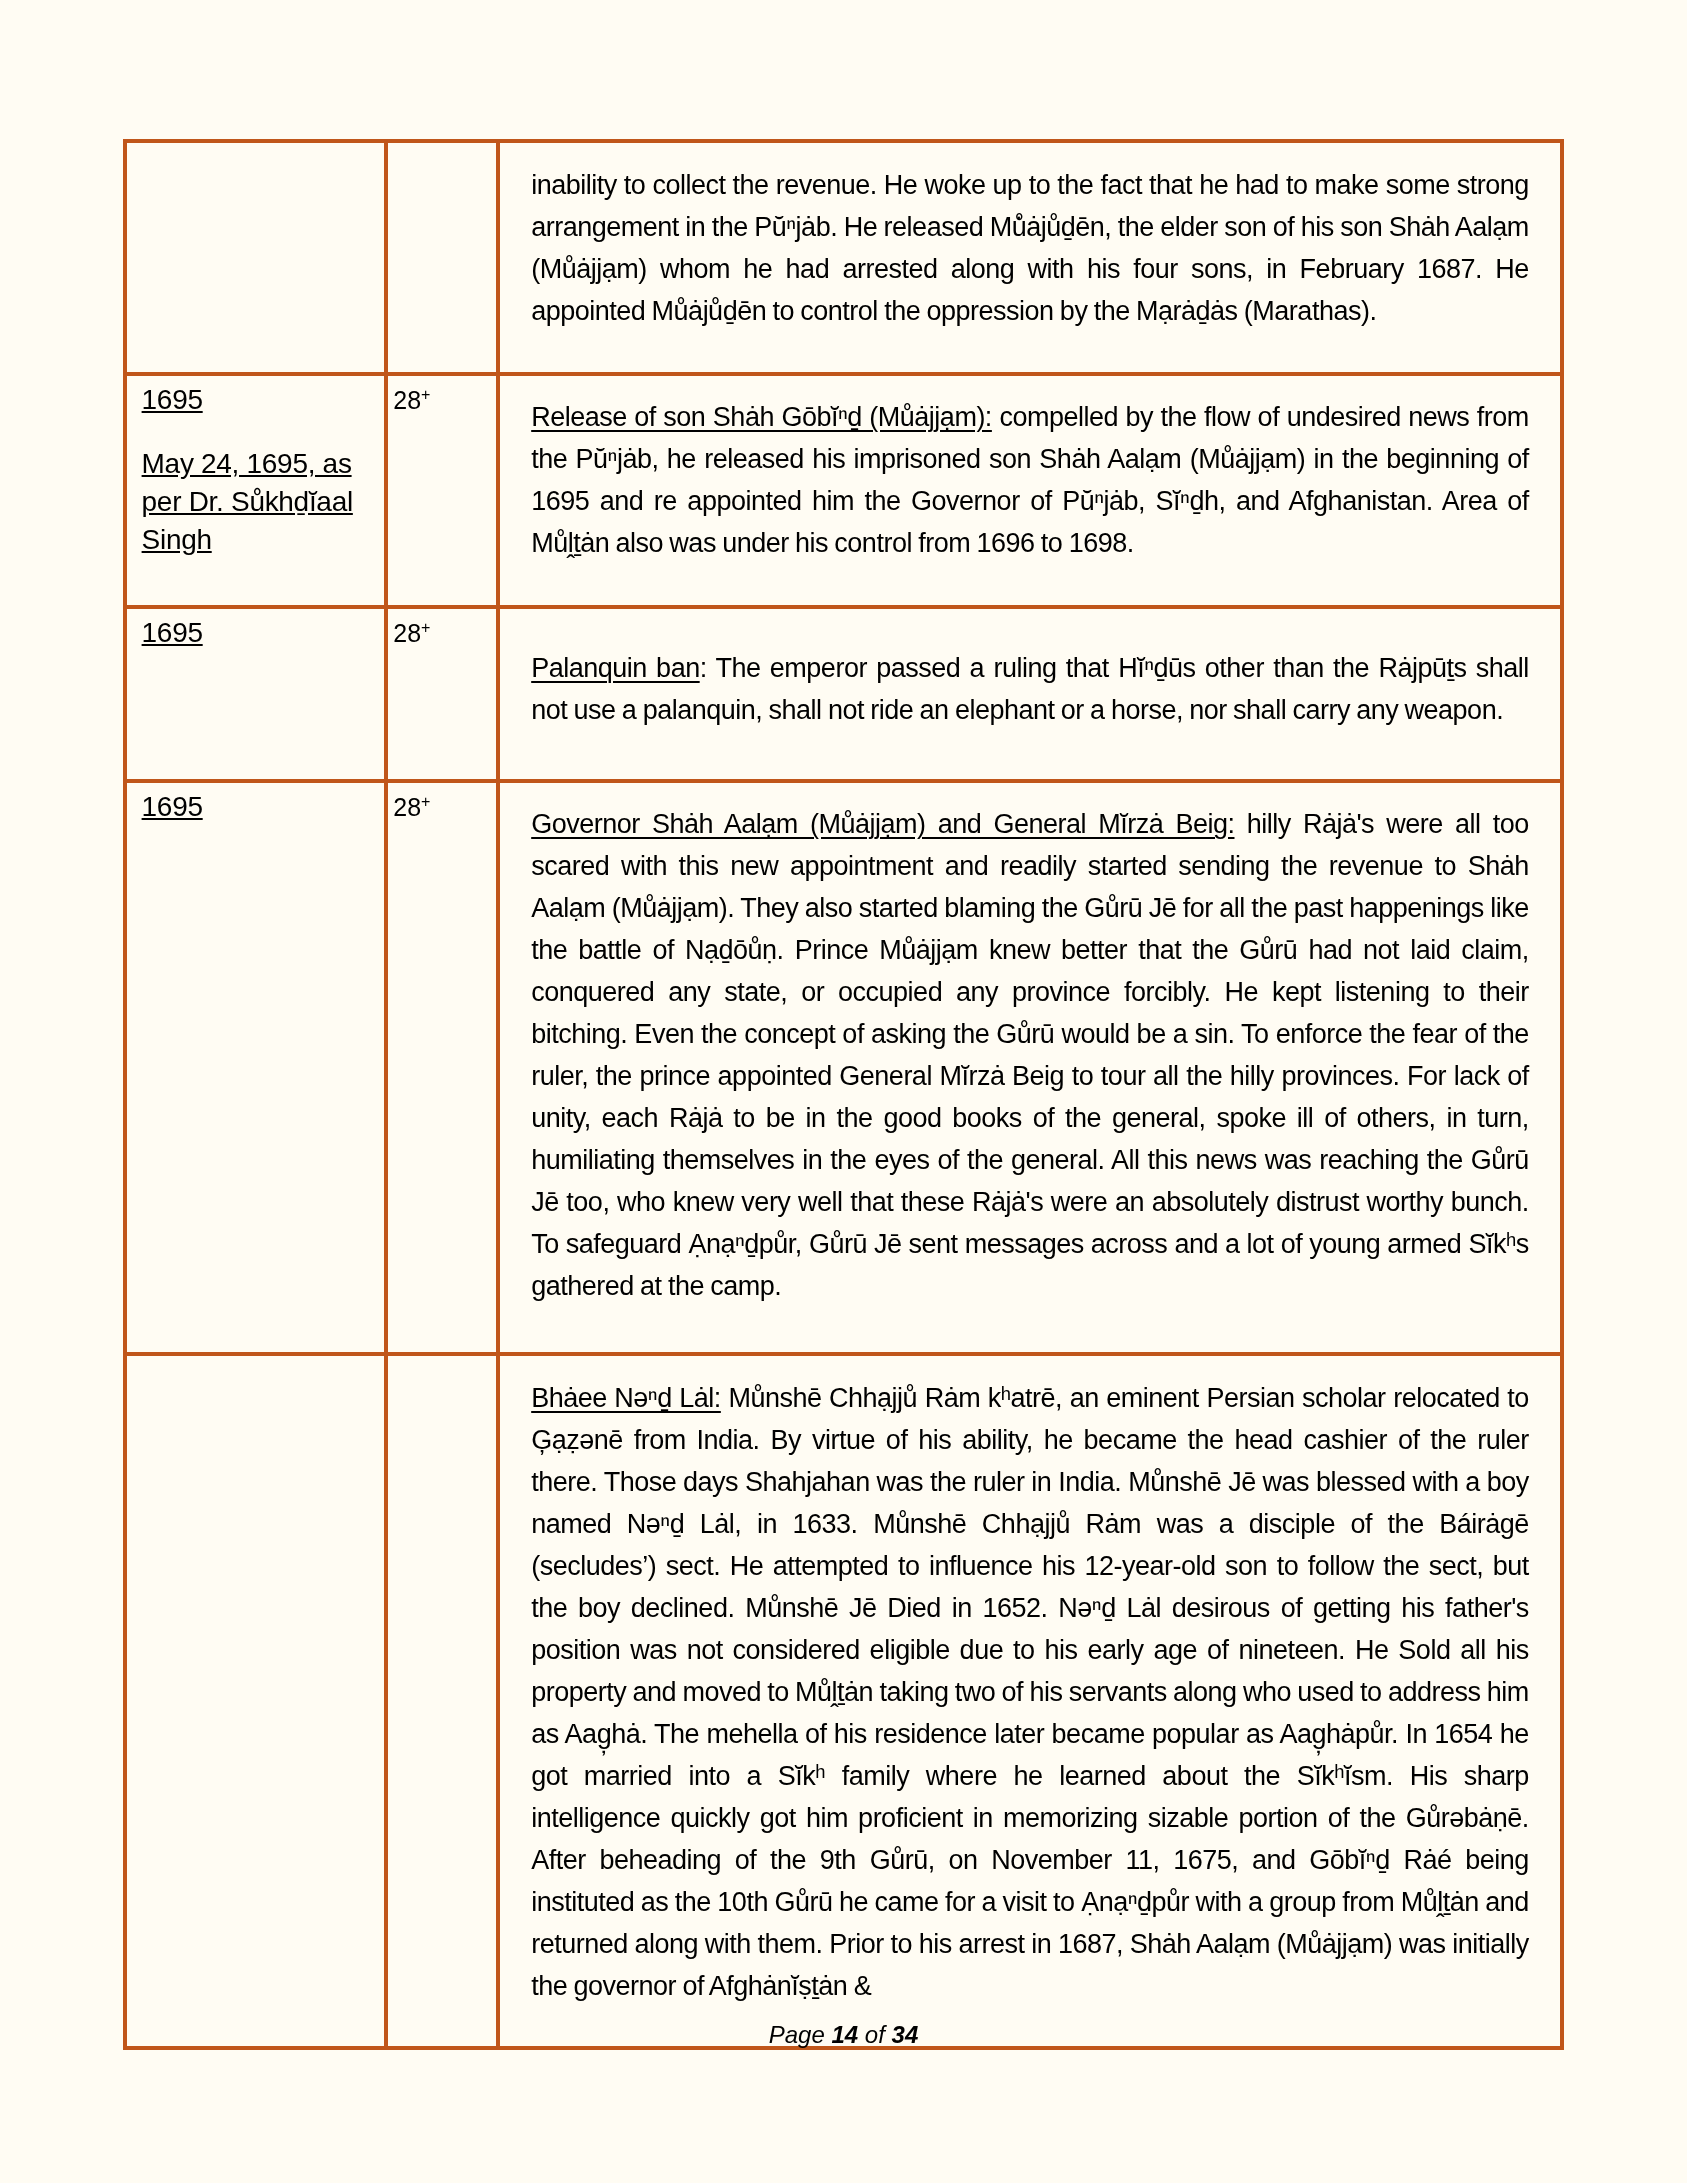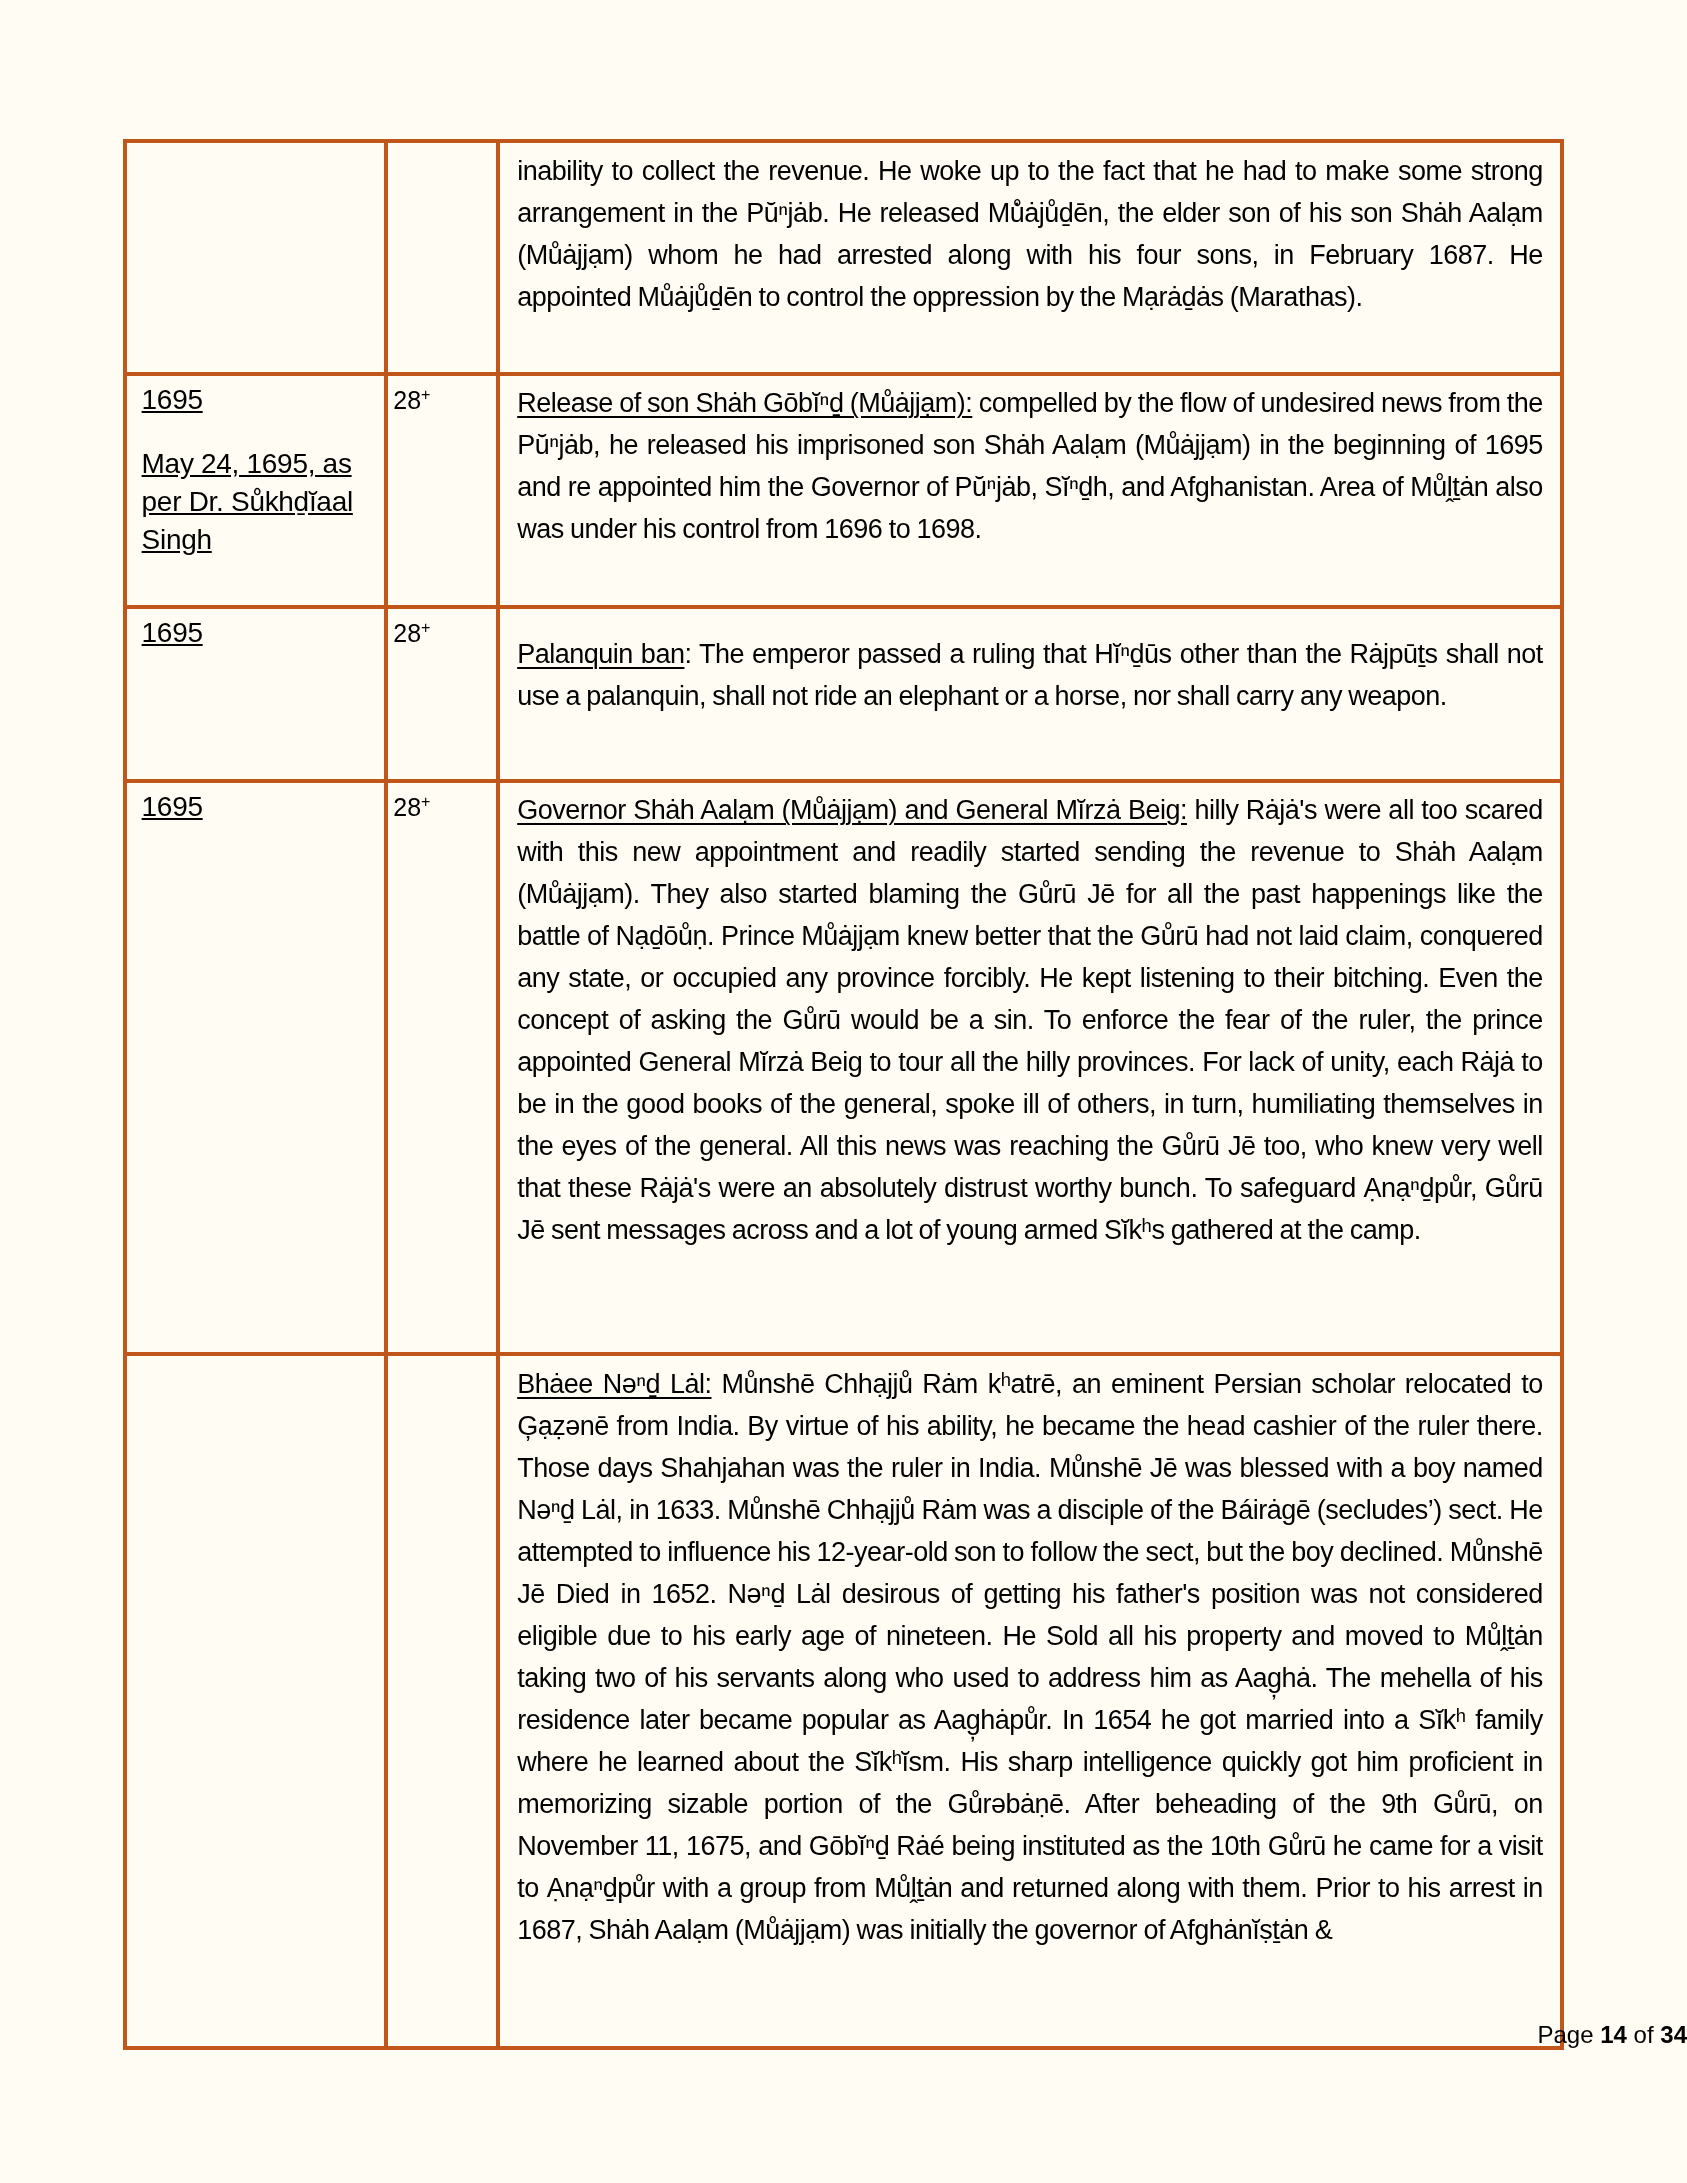--- a/index.html
+++ b/index.html
@@ -48,35 +48,36 @@
   .cell-age sup { font-size: 16px; vertical-align: super; line-height: 0; }
   .cell-text {
     font-size: 27px;
     line-height: 42px;
     text-align: justify;
     padding: 2.6px 13.2px 5.3px 13.2px !important;
     letter-spacing: -0.5px;
     word-spacing: -0.7px;
   }
   .cell-text .heading { text-decoration: underline; text-underline-offset: 4px; text-decoration-thickness: 2px; }
-  .cell-text p { margin: 4px; }
+  .cell-text p { margin: 18px; }
   .cell-text .pad-top { padding-top: 17px; }
   .row1 td { height: 218px; }
   .row2 td { height: 219px; }
   .row3 td { height: 159px; }
   .row4 td { height: 559px; }
   .row5 td { height: 679px; }
   .footer {
     position: absolute;
     left: 0;
     top: 2020px;
     width: 1687px;
-    text-align: right;
+    text-align: center;
     font-size: 24px;
     line-height: 29px;
+    font-style: italic;
   }
   .footer b { font-weight: bold; }
 </style>
 </head>
 <body>
 
 <table class="page-table">
   <colgroup>
     <col class="col-date">
     <col class="col-age">

